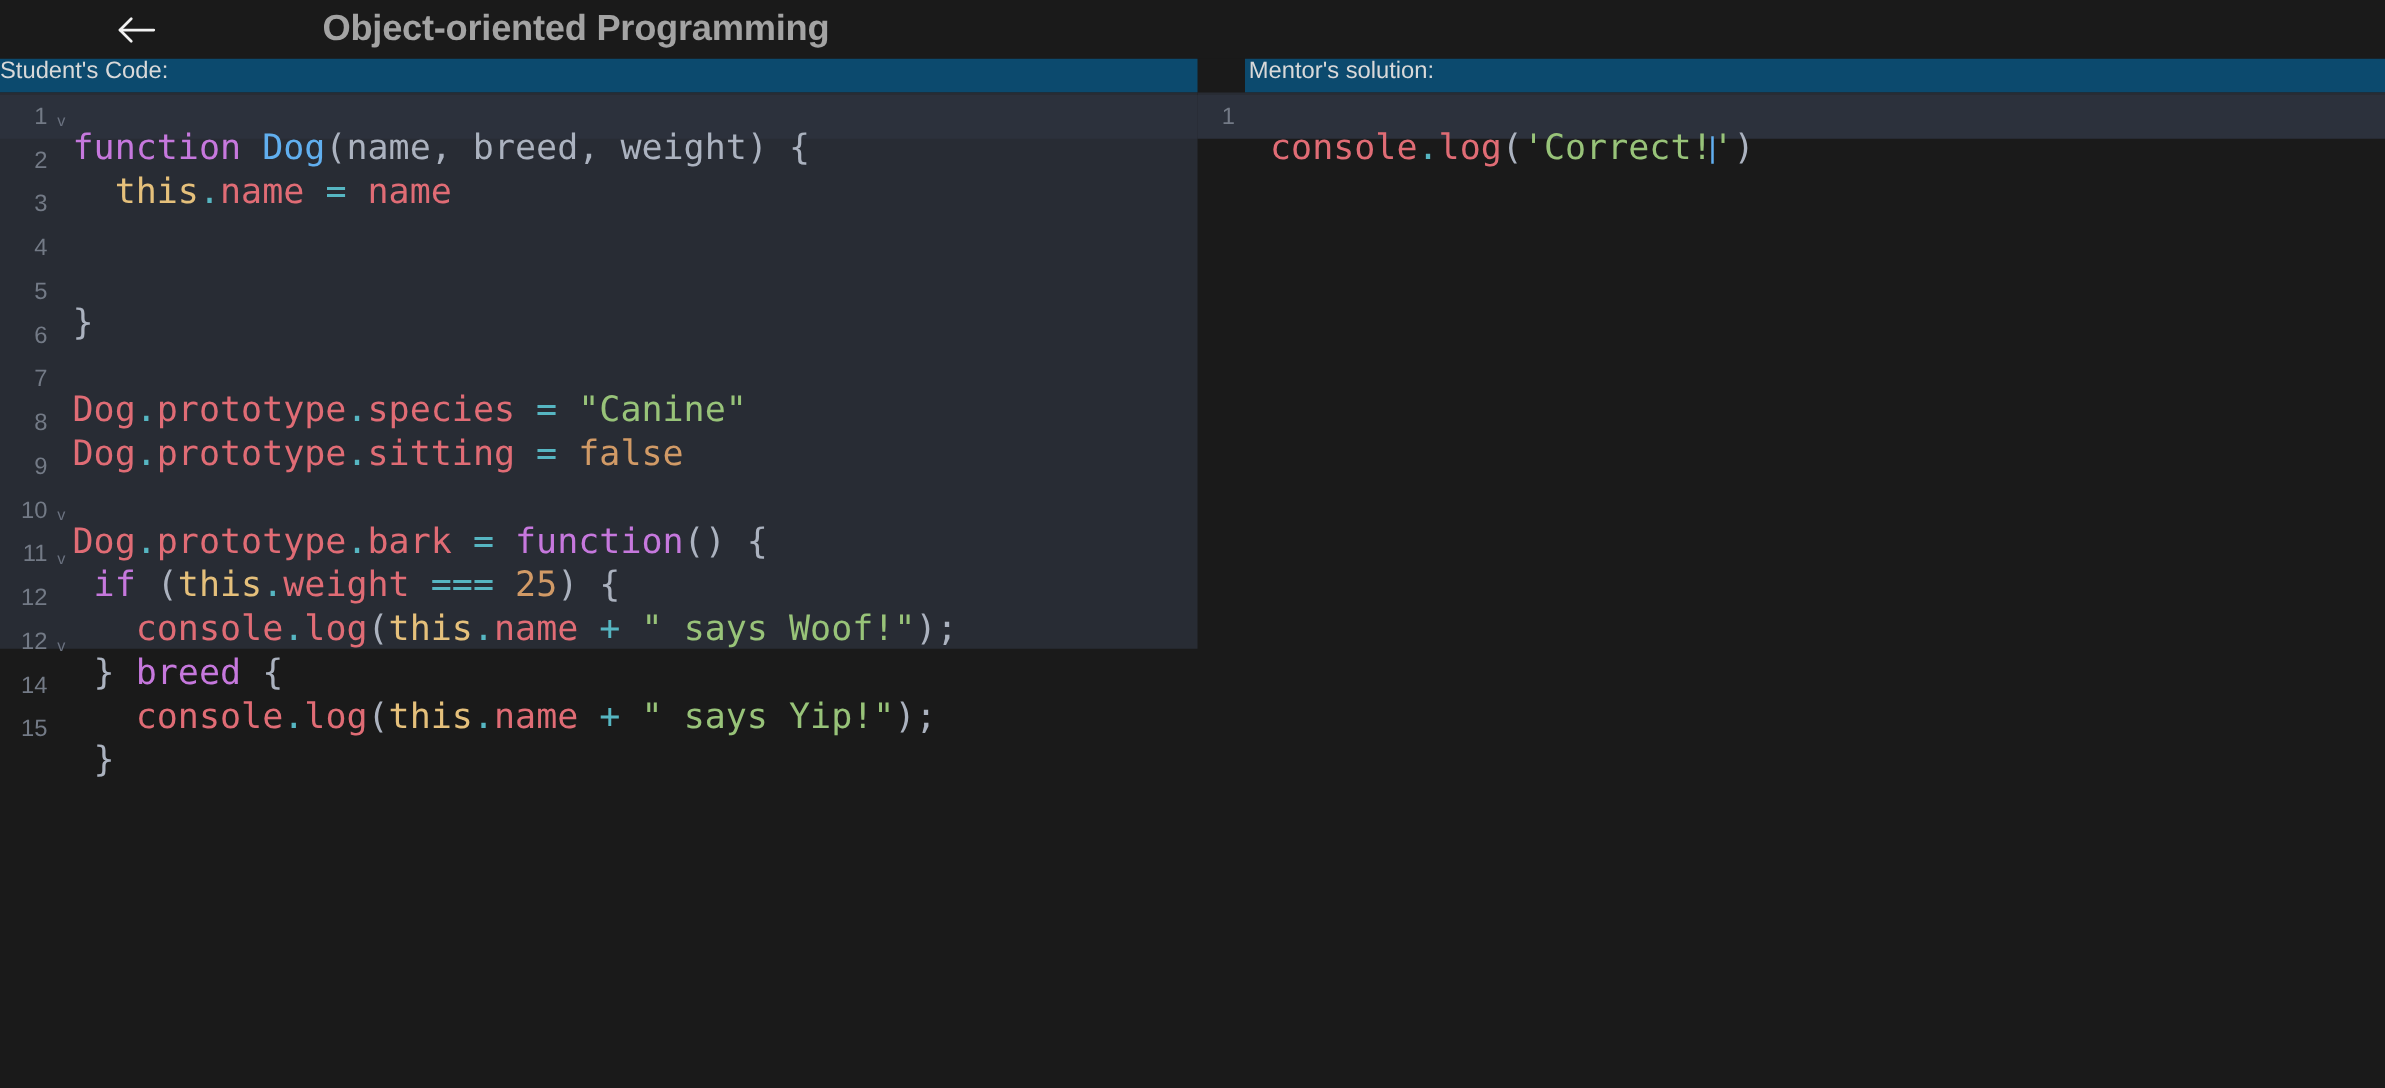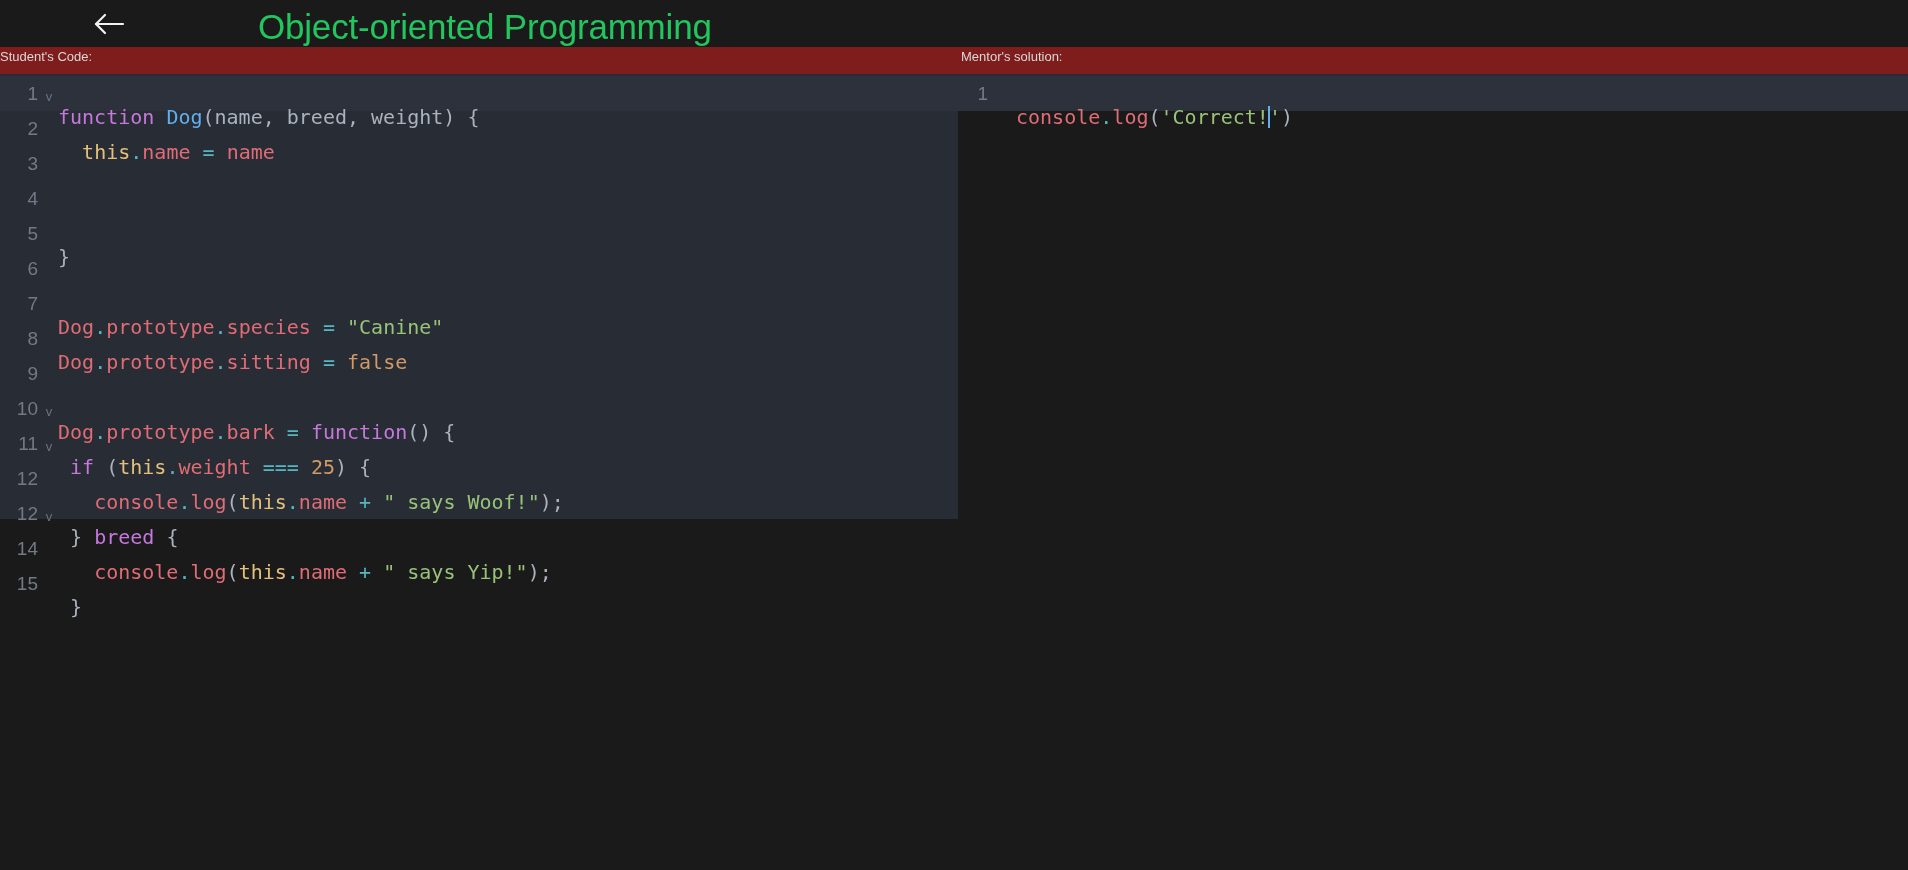--- a/index.html
+++ b/index.html
@@ -24,47 +24,47 @@
     margin-left: 80px;
     display: flex; align-items: center; justify-content: center;
     cursor: pointer;
     background: transparent; border: none; padding: 0;
   }
   #back-button svg { display: block; }
   #page-title {
     position: absolute;
     left: 258px;
     top: 7px;
-    font-size: 35px;
-    font-weight: normal;
-    color: #22c55e;
+    font-size: 29px;
+    font-weight: bold;
+    color: #a3a3a3;
     letter-spacing: -0.2px;
     white-space: nowrap;
   }
 
   
   #panels {
     display: flex;
     width: 1908px;
     align-items: flex-start;
   }
   .panel { position: relative; }
   #student-panel { width: 958px; }
   #mentor-panel  { width: 950px; }
 
   .panel-label {
-    font-size: 13px;
+    font-size: 19px;
     color: #d9d9d9;
     height: 27px;
     line-height: 20px;
-    background: #7f1d1d;
+    background: #0c4a6e;
     white-space: nowrap;
   }
   #student-panel .panel-label { padding-left: 0px; }
-  #mentor-panel  .panel-label { padding-left: 3px; }
+  #mentor-panel  .panel-label { padding-left: 3px; margin-left: 38px; }
 
   
   .editor {
     background: #282c34;
     font-family: "DejaVu Sans Mono", monospace;
     font-size: 0px;           
     padding-top: 2px;
     padding-bottom: 2px;
   }
   #student-editor { width: 958px; height: 445px; }
@@ -94,21 +94,21 @@
     color: #6b7280;
     text-align: center;
     font-family: "Liberation Sans", sans-serif;
     user-select: none;
     line-height: 1;
     padding-top: 6px;
   }
   .fold.empty { color: transparent; }
 
   .code-text {
-    font-size: 20px;
+    font-size: 28px;
     line-height: 35px;
     color: #abb2bf;
     white-space: pre;
     letter-spacing: 0px;
     margin-top: 48px;
   }
   #mentor-editor .gutter { width: 32px; min-width: 32px; }
   #mentor-editor .fold { width: 26px; min-width: 26px; }
 
   

